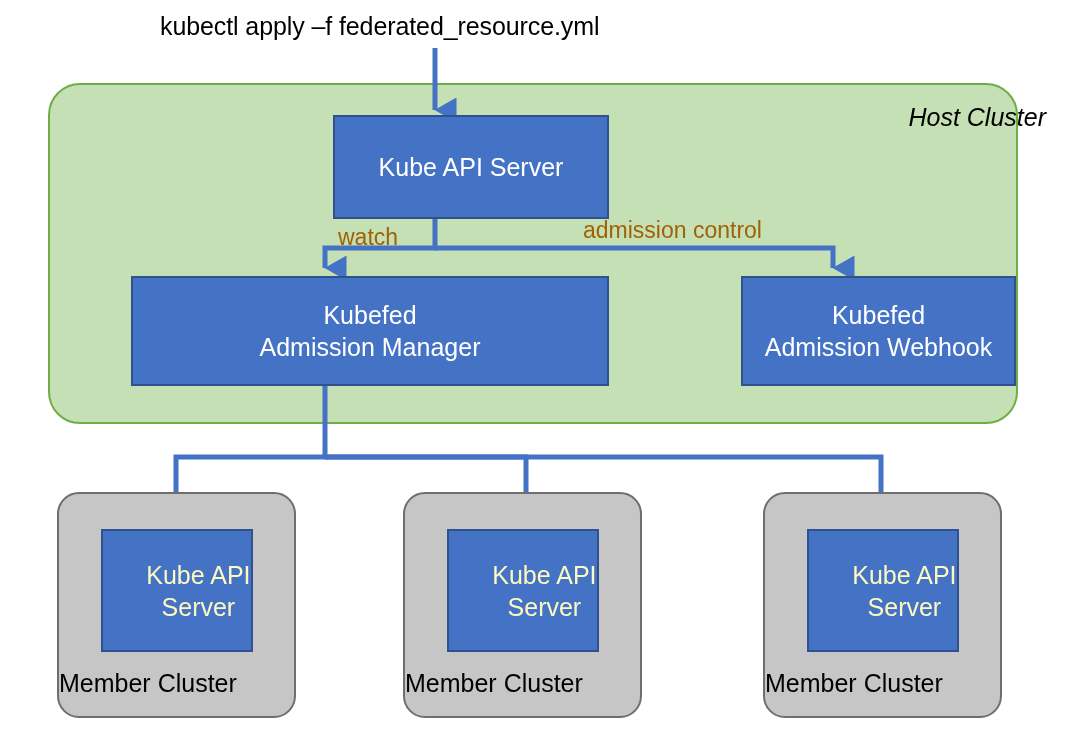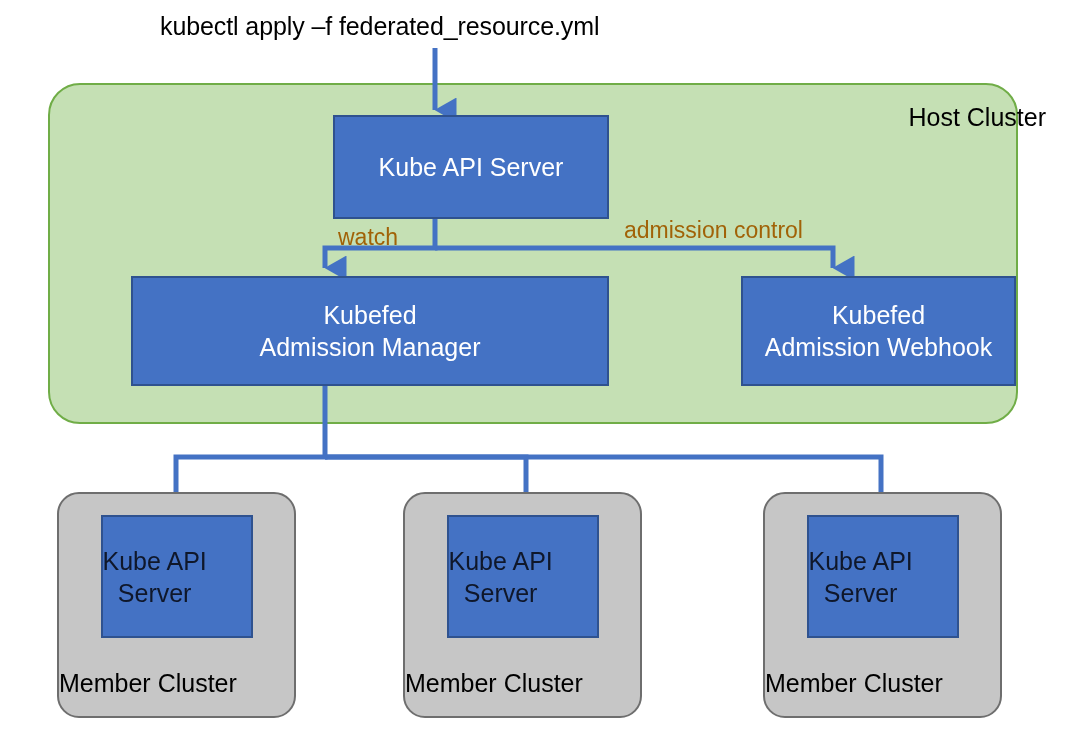--- a/index.html
+++ b/index.html
@@ -53,20 +53,21 @@
     border-radius: 32px;
     box-sizing: border-box;
   }
   .host-cluster-label {
     position: absolute;
     right: 34px;
     top: 103px;
     font-size: 25px;
     color: #000000;
     white-space: nowrap;
+    font-style: italic;
   }
 
   
   .blue-box {
     position: absolute;
     background: #4472C4;
     border: 2px solid #2F528F;
     box-sizing: border-box;
     color: #ffffff;
     display: flex;
@@ -85,51 +86,51 @@
 
   
   .edge-label {
     position: absolute;
     font-size: 23px;
     color: #a16207;
     background: transparent;
     white-space: nowrap;
   }
   #label-watch     { left: 338px; top: 224px; }
-  #label-admission { left: 583px; top: 217px; margin-left: 41px; }
+  #label-admission { left: 583px; top: 217px; }
 
   
   .member-cluster {
     position: absolute;
     top: 492px;
     width: 239px;
     height: 226px;
     background: #C6C6C6;
     border: 2px solid #6E6E6E;
     border-radius: 22px;
     box-sizing: border-box;
   }
   #member-cluster-1 { left: 57px; }
   #member-cluster-2 { left: 403px; }
   #member-cluster-3 { left: 763px; }
 
   .member-api-box {
     position: absolute;
     left: 50%;
     transform: translateX(-50%);
-    top: 21px;
+    top: 35px;
     width: 152px;
     height: 123px;
     background: #4472C4;
     border: 2px solid #2F528F;
     box-sizing: border-box;
-    color: #0f172a;
+    color: #fef9c3;
     display: flex;
     align-items: center;
-    justify-content: flex-start;
+    justify-content: flex-end;
     text-align: center;
     line-height: 1.28;
     font-size: 25px;
   }
   .member-api-box span { display: block; }
 
   .member-label {
     position: absolute;
     left: 0;
     right: 0;

